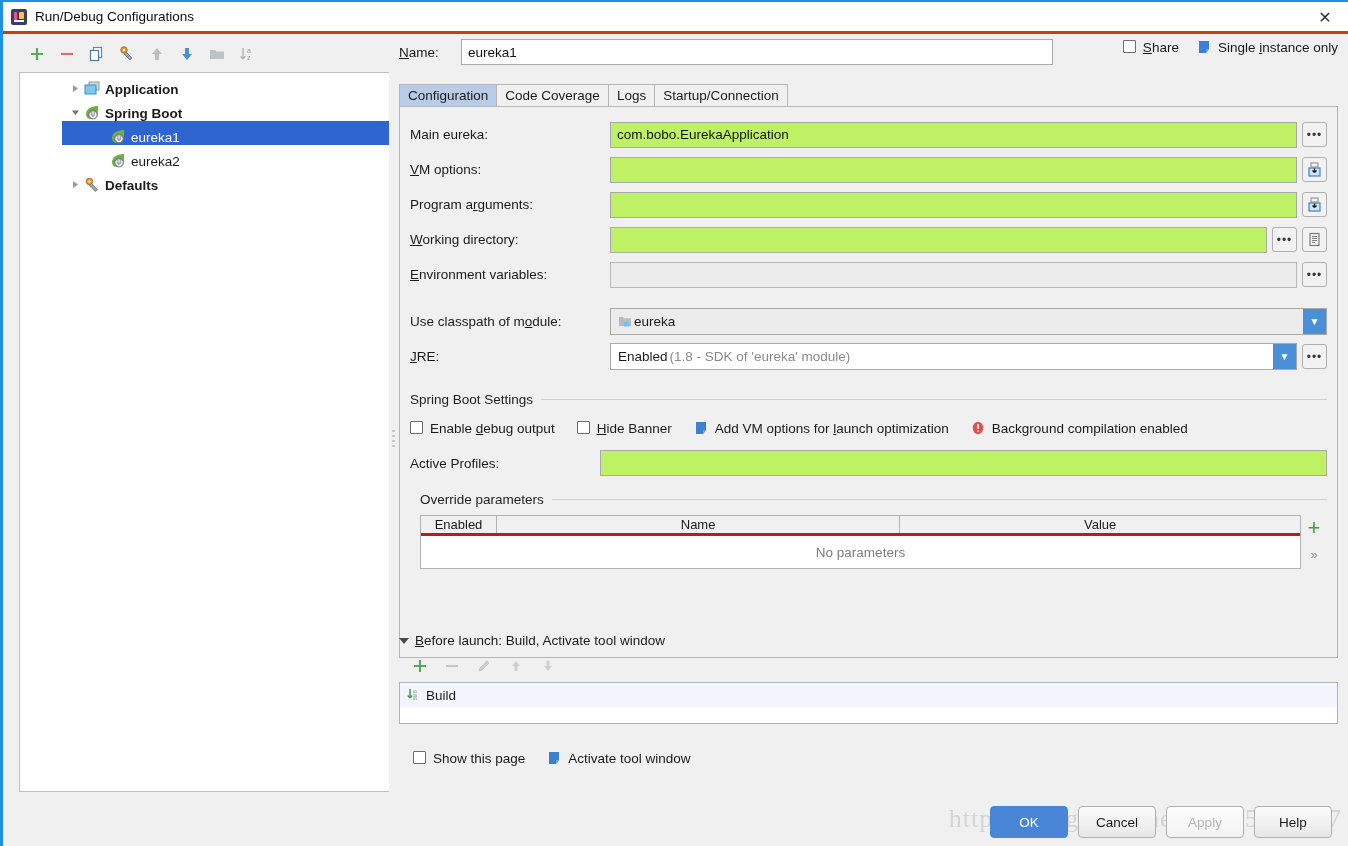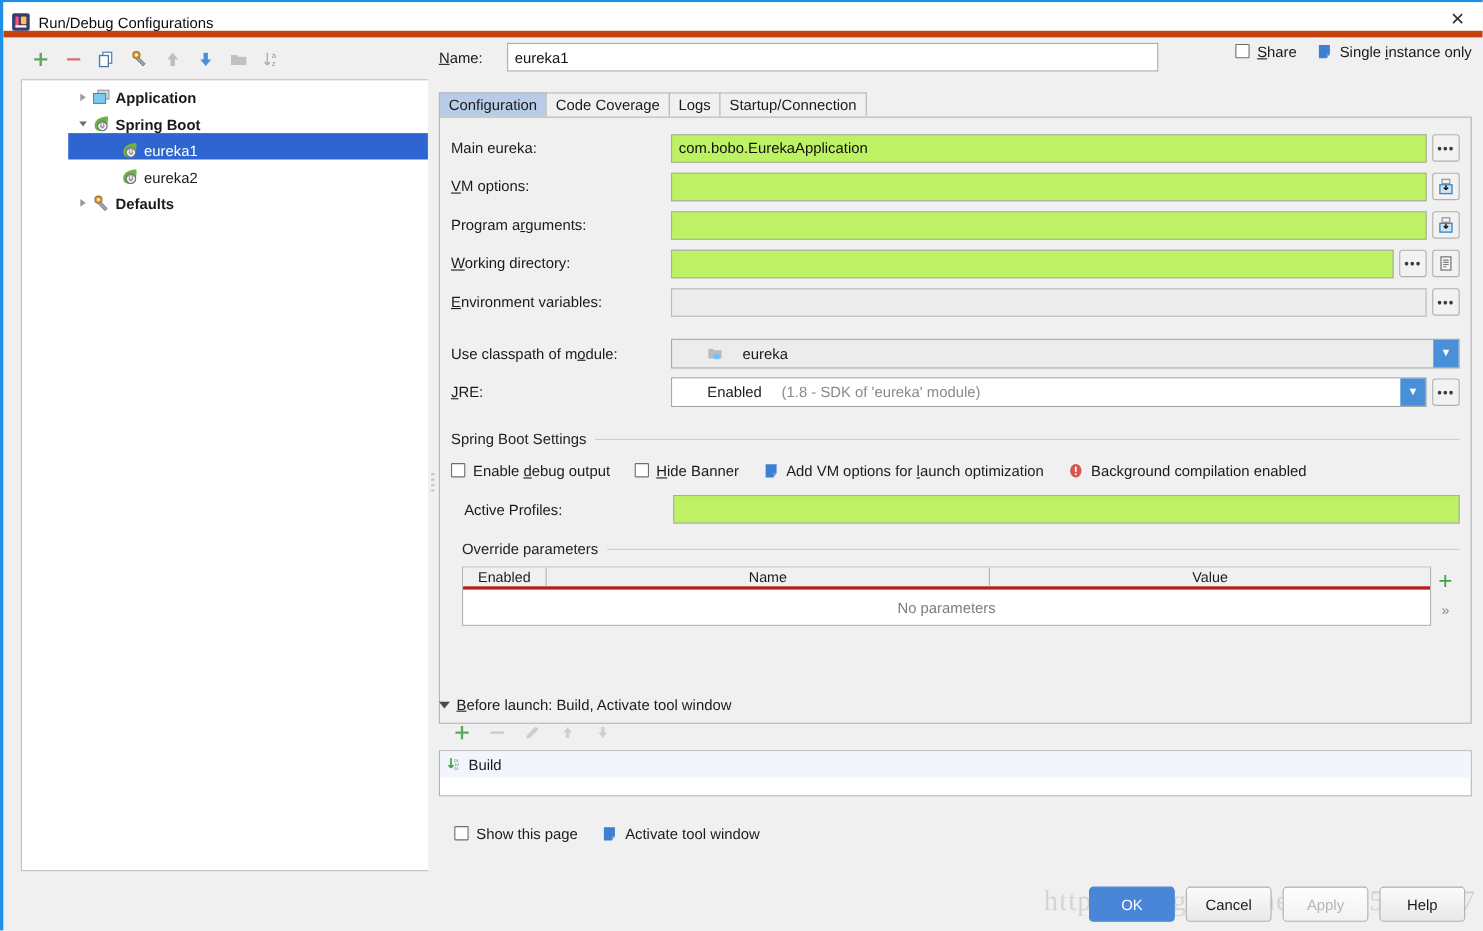--- a/index.html
+++ b/index.html
@@ -18,22 +18,22 @@
     background: #f0f0f0;
     border-left: 3px solid #1e90e8;
     border-top: 2px solid #1e90e8;
     overflow: hidden;
   }
 
   
   .titlebar {
     position: absolute; left: 0; top: 0; right: 0; height: 32px;
     background: #ffffff;
-    display: flex; align-items: flex-end;
-    border-bottom: 6px solid #c2410c;
+    display: flex; align-items: center;
+    border-bottom: 3px solid #c2410c;
   }
   .titlebar .app-icon {
     width: 16px; height: 16px; margin-left: 8px; margin-right: 8px;
     position: relative; flex: 0 0 auto;
   }
   .app-icon .sq { position:absolute; width:16px; height:16px; background:#3b3b6d; border-radius:2px; }
   .app-icon .bar1 { position:absolute; left:3px; top:3px; width:3px; height:10px; background:#ff4f7e; border-radius:1px;}
   .app-icon .bar2 { position:absolute; left:8px; top:3px; width:5px; height:7px; background:#ffc24d; border-radius:1px;}
   .app-icon .bar3 { position:absolute; left:3px; top:11px; width:10px; height:2px; background:#ffffff;}
   .titlebar .title { font-size: 13.5px; color: #0d0d0d; }
@@ -137,39 +137,39 @@
     display:flex; align-items:center; justify-content:center;
     font-size: 11px; color:#3a3a3a; cursor: default;
   }
   .dots { letter-spacing: 1px; font-size: 12px; line-height: 8px; }
 
   .combo {
     flex:1 1 auto; height: 27px; border:1px solid #a9a9a9; background:#fff;
     display:flex; align-items:center; min-width:0;
   }
   .combo.grey { background:#ececec; }
-  .combo .val { flex:1 1 auto; padding-left:7px; display:flex; align-items:flex-start; gap:18px;
-                font-size: 13.5px; overflow:hidden; white-space:nowrap;margin-left:25px; }
+  .combo .val { flex:1 1 auto; padding-left:7px; display:flex; align-items:flex-start; gap:2px;
+                font-size: 13.5px; overflow:hidden; white-space:nowrap; }
   .combo .muted { color:#8a8a8a; }
   .combo .arrow {
     width: 23px; height: 25px; background:#4a90d9; color:#fff;
     display:flex; align-items:center; justify-content:center; font-size: 10px;
     flex:0 0 auto;
   }
 
   
   .group { margin-top: 8px; }
   .group-title { display:flex; align-items:center; gap:8px; font-size: 13.5px; color:#222; }
   .group-title .line { flex:1 1 auto; height:1px; background:#cfcfcf; }
 
   .springrow { display:flex; align-items:center; gap: 22px; margin-top: 14px; white-space:nowrap;}
   .icon-badge { width:14px; height:14px; flex:0 0 auto; }
 
   .ap-row { display:flex; align-items:center; margin-top: 14px; }
-  .ap-lab { width: 190px; font-size: 13.5px; margin-left: 12px; }
+  .ap-lab { width: 190px; font-size: 13.5px; }
 
   
   .ovp { margin-top: 16px; }
   .tbl-wrap { display:flex; margin-top: 8px; }
   .tbl { flex: 1 1 auto; border:1px solid #b3b3b3; background:#fff; }
   .tbl-head { display:flex; height: 20px; background:#f0f0f0; border-bottom:3px solid #b91c1c; }
   .th { display:flex; align-items:center; justify-content:center; font-size:13px; }
   .th.enabled { width: 76px; border-right:1px solid #b3b3b3; }
   .th.name { flex:1 1 auto; border-right:1px solid #b3b3b3; }
   .th.value { flex:1 1 auto; }

